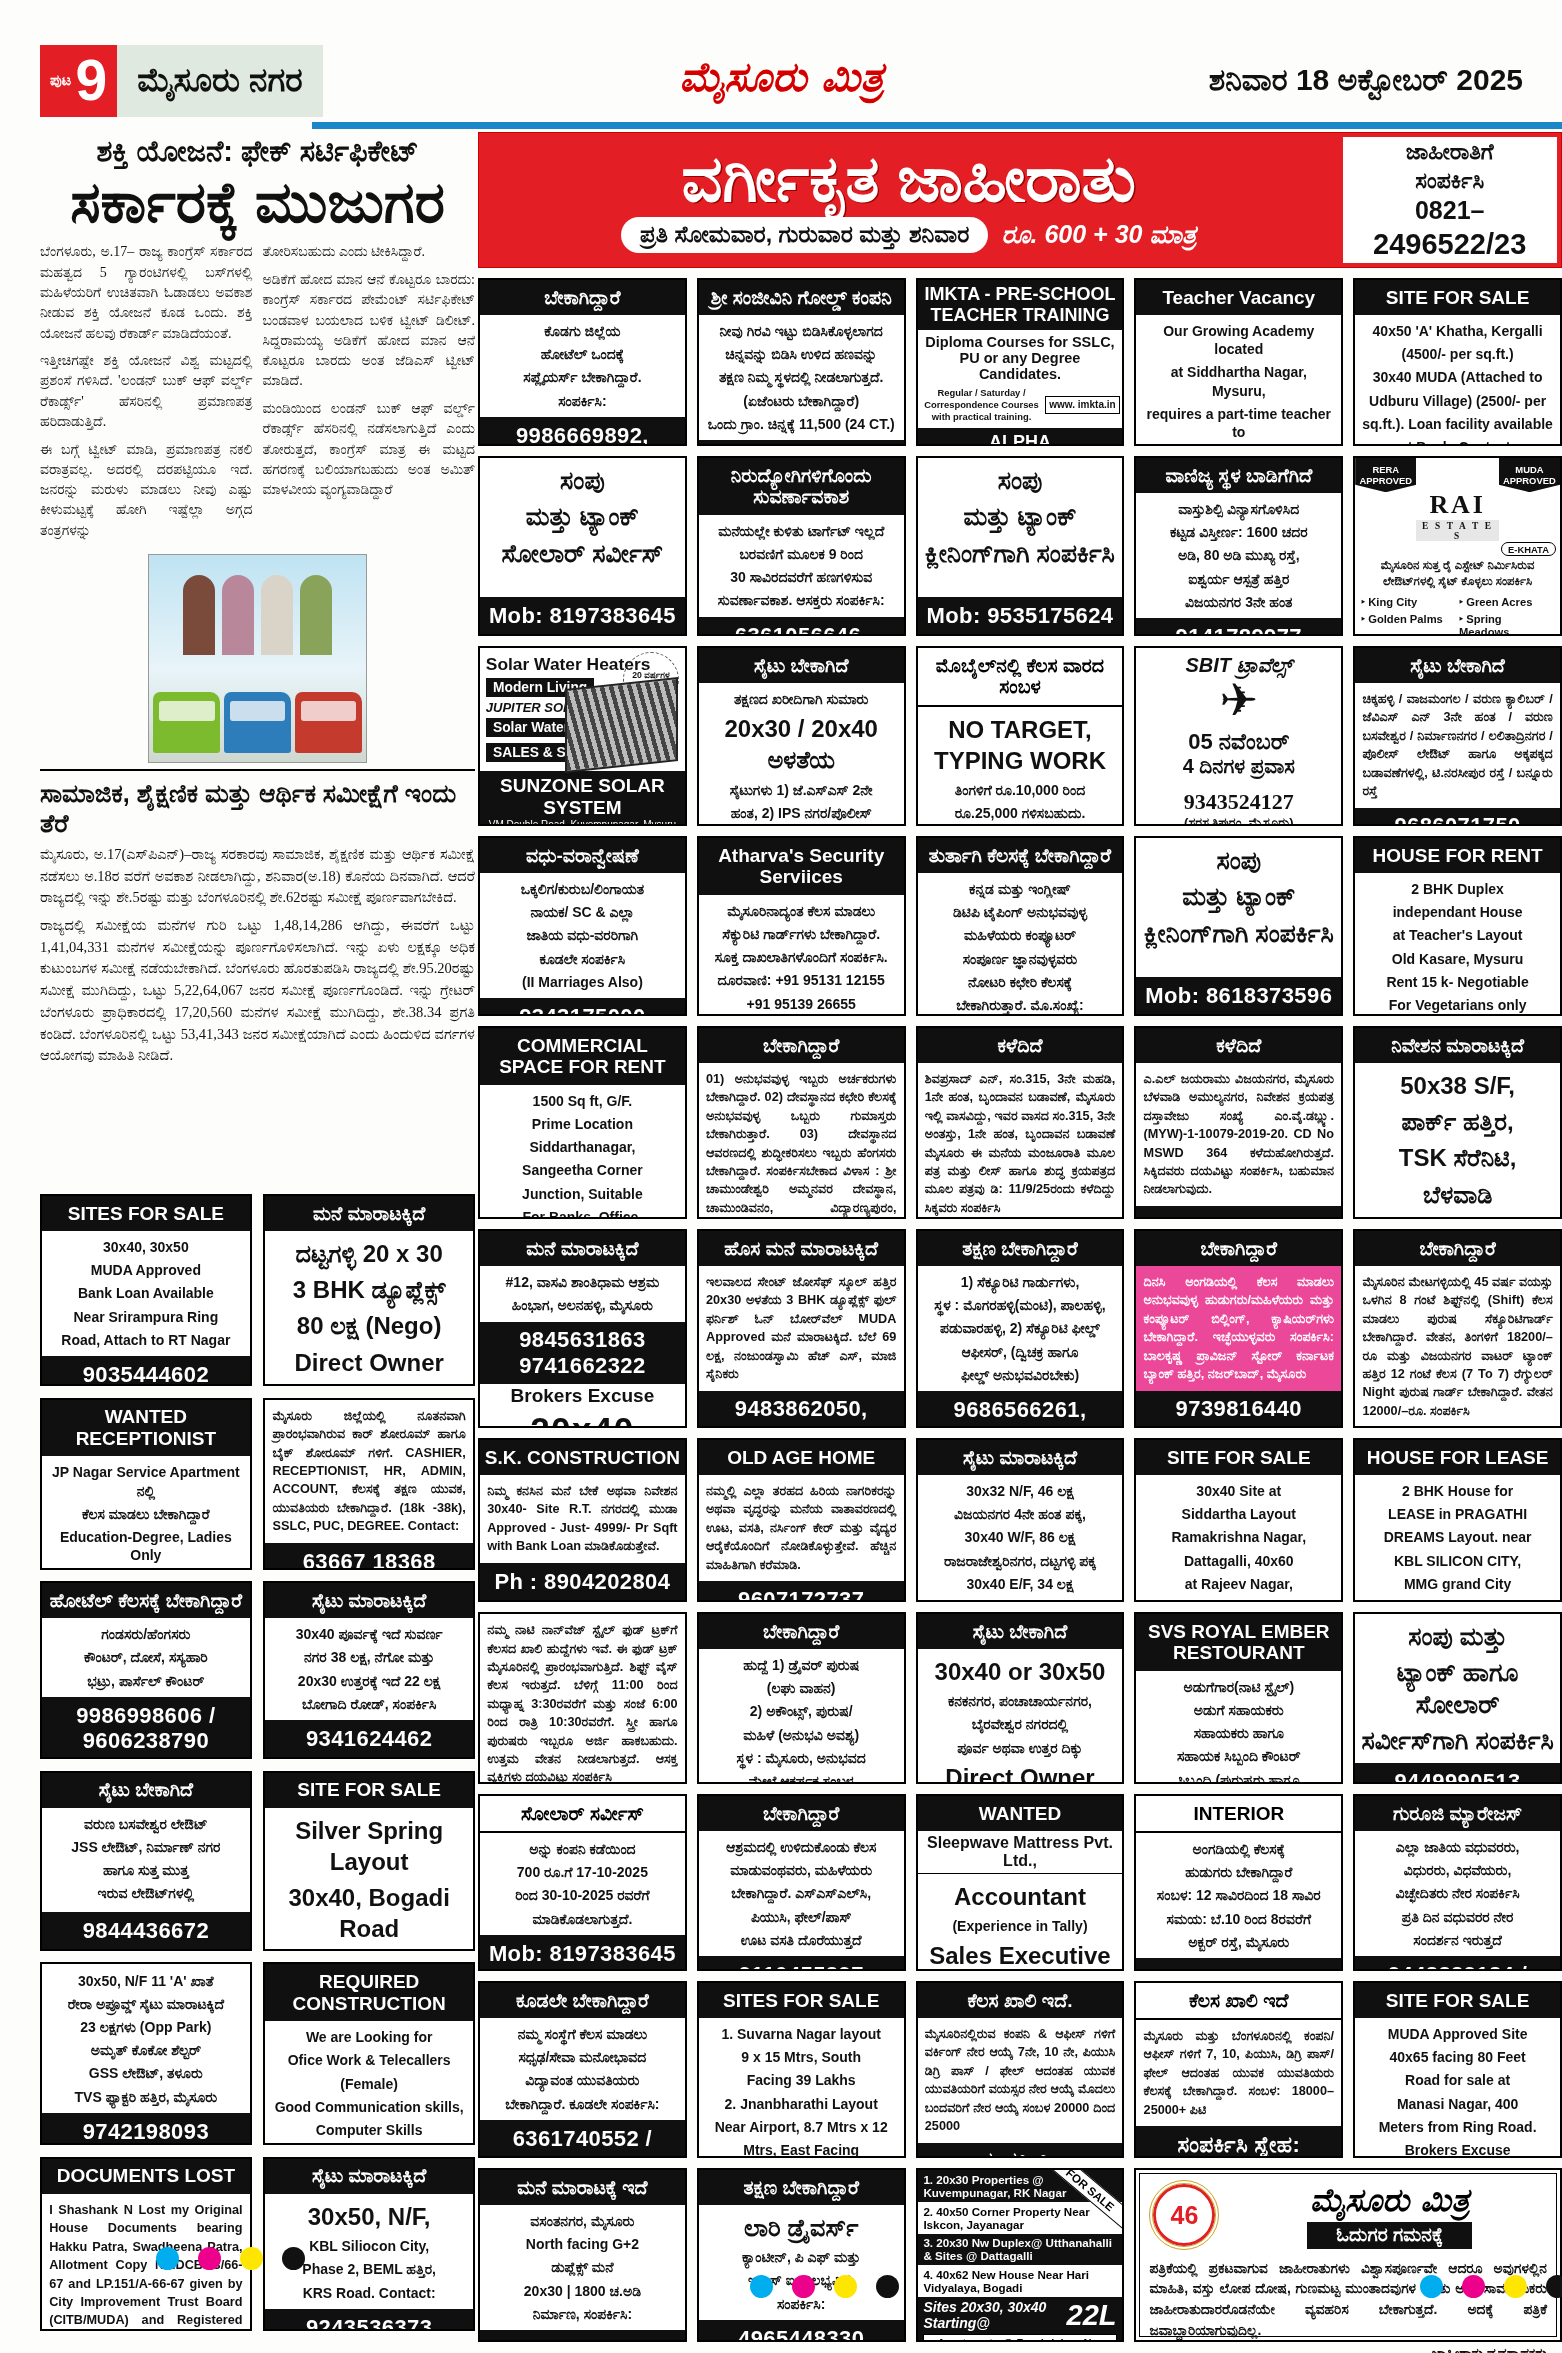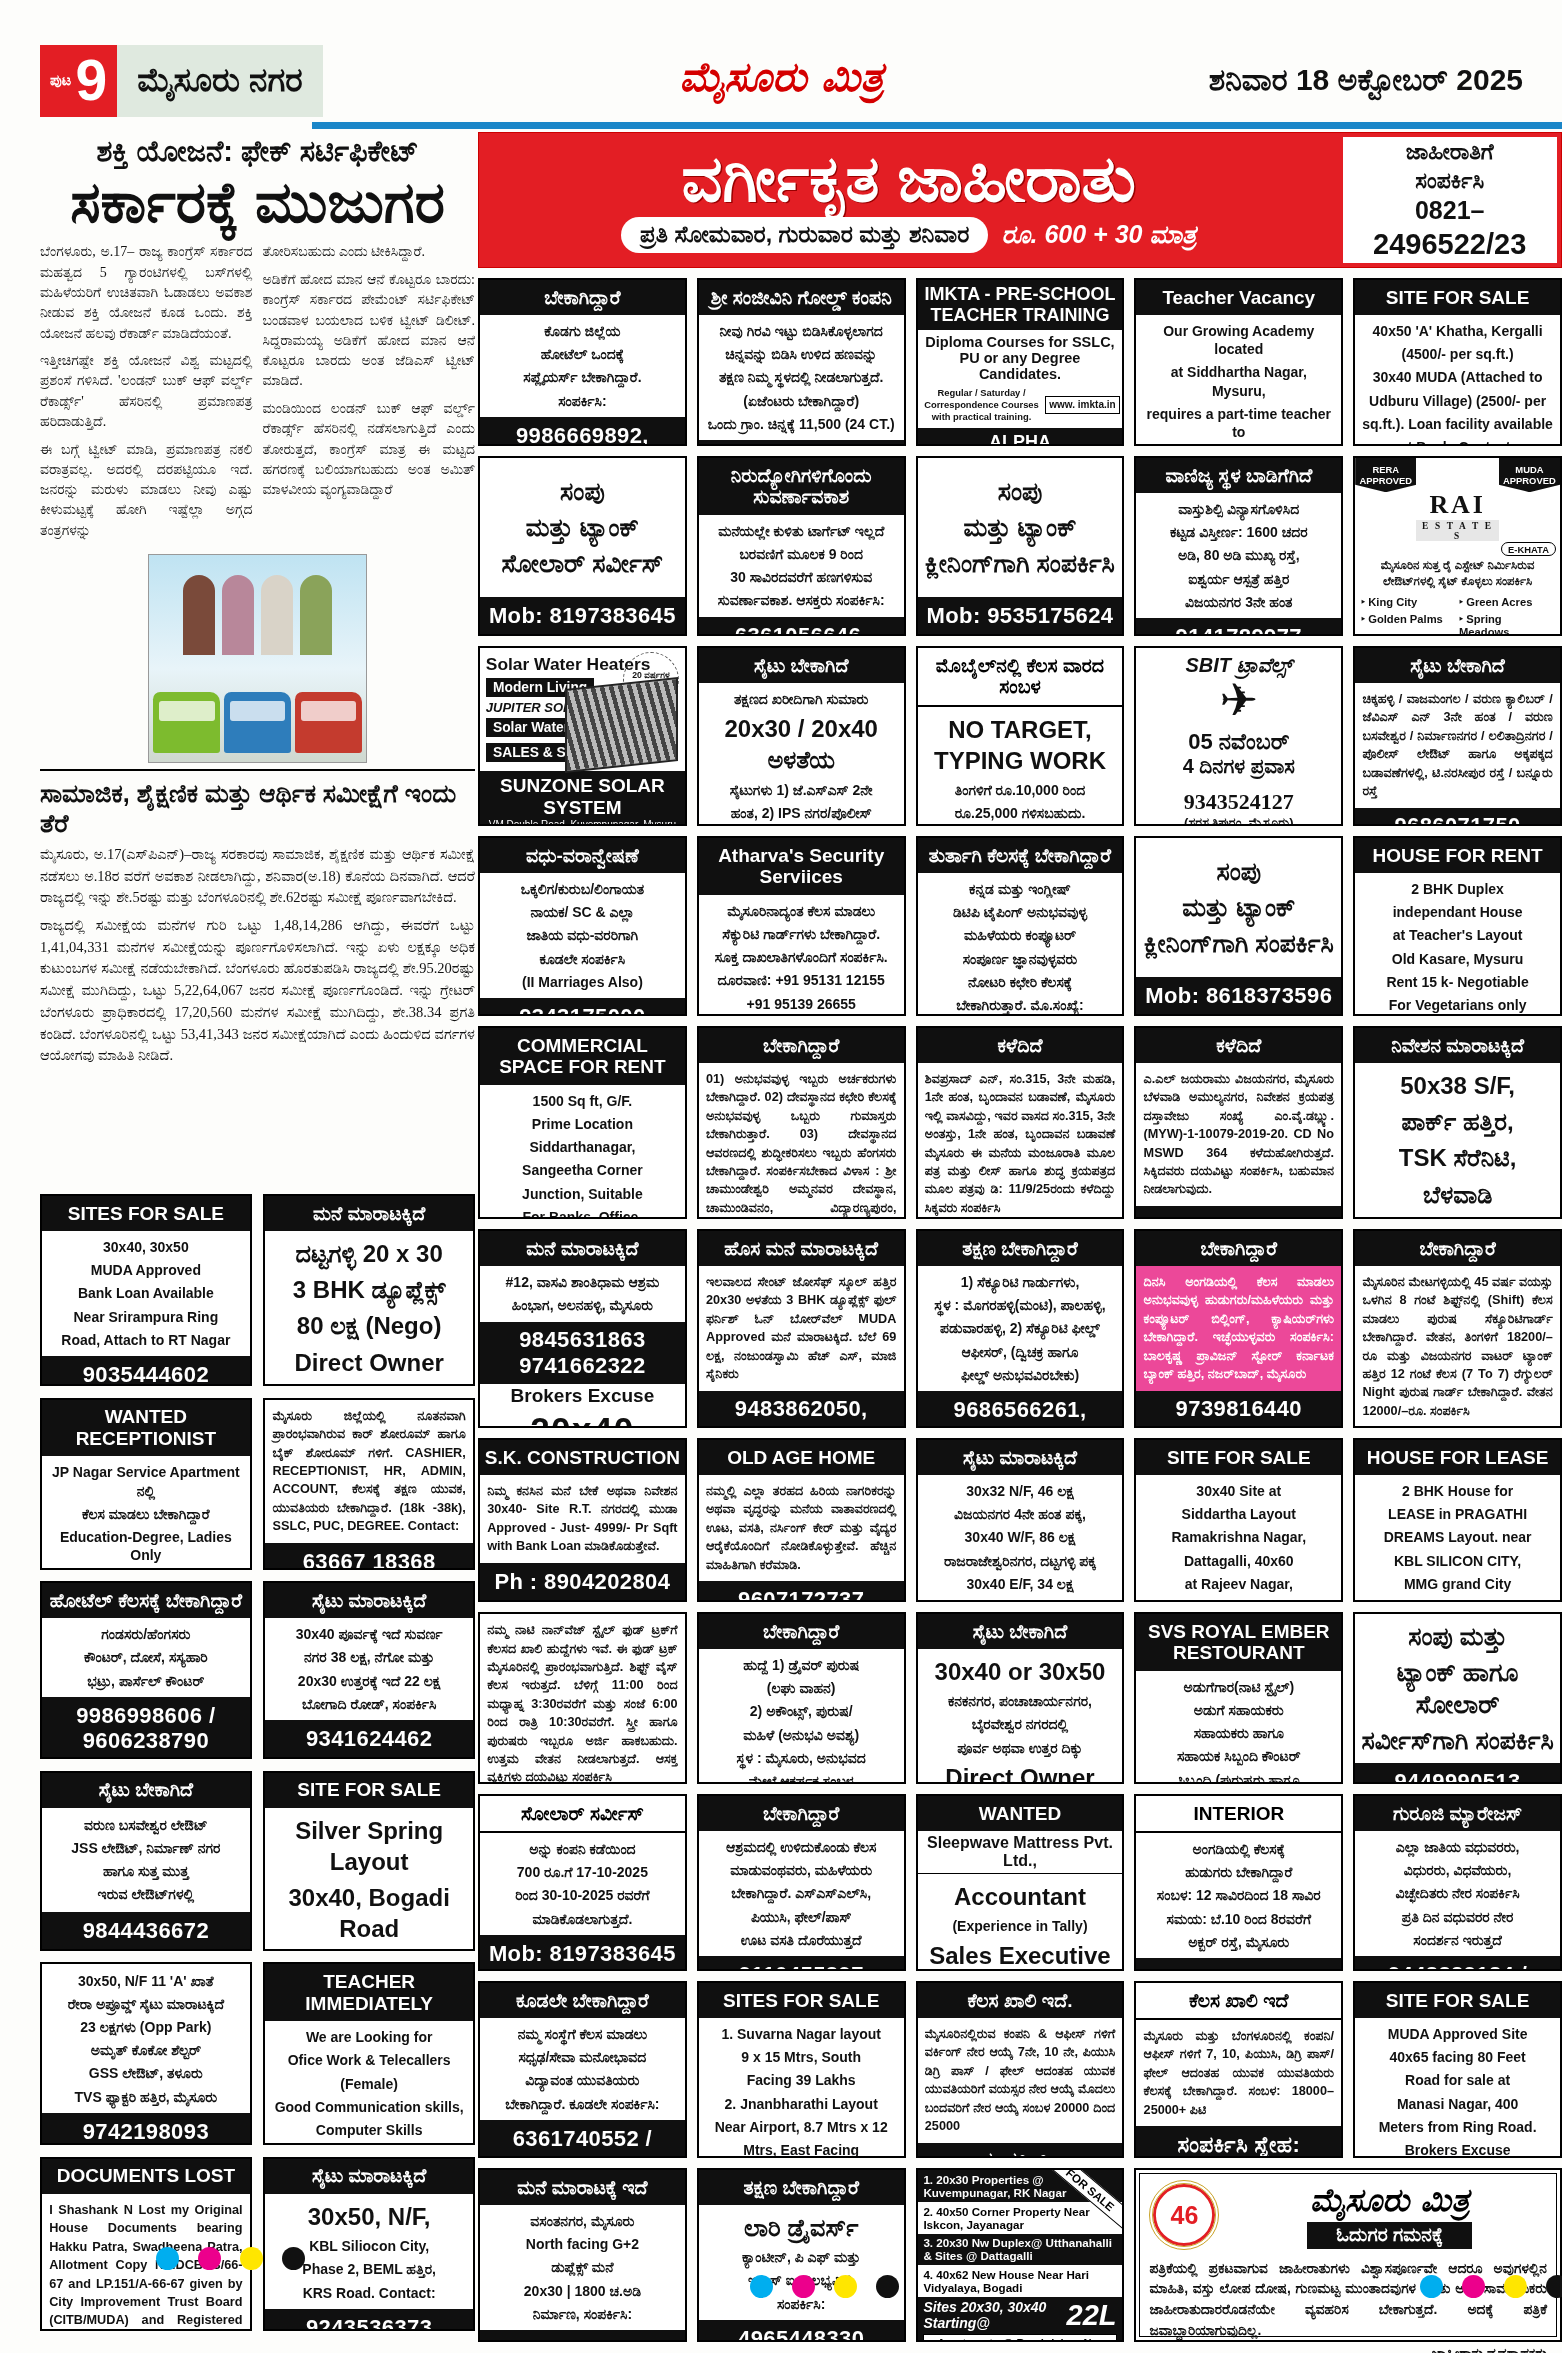--- a/index.html
+++ b/index.html
@@ -45,21 +45,21 @@
   .subhead{font-size:25px;font-weight:800;border-top:2.2px solid #000;padding-top:7.2px;margin-top:2.9px;line-height:1.2;}
   .body2{font-family:"Liberation Serif",serif;font-size:14.5px;line-height:1.5;text-align:justify;margin-top:5.8px;}
   .body2 p{margin:0 0 5.8px 0;}
   
   .ads{position:absolute;left:478px;top:278px;width:1084px;display:grid;grid-template-columns:repeat(5,1fr);gap:10px;}
   .lads{position:absolute;left:40px;top:1194px;width:435px;display:grid;grid-template-columns:1fr 1fr;gap:11.6px;}
   .ad{border:2.2px solid #000;background:#fff;display:flex;flex-direction:column;overflow:hidden;box-sizing:border-box;}
   .ad-title{background:#101010;color:#fff;text-align:center;font-weight:800;font-size:19px;line-height:1.15;padding:6.5px 2.9px;}
   .ad-title.plain{background:#fff;color:#000;border-bottom:2.2px solid #000;}
   .ad-sub{text-align:center;font-weight:800;font-size:16px;padding:2.9px 1.4px;border-bottom:1.4px solid #000;}
-  .ad-body{flex:1;display:flex;flex-direction:column;justify-content:center;gap:5px;padding:7.2px 5.8px;text-align:center;
+  .ad-body{flex:1;display:flex;flex-direction:column;gap:5px;padding:7.2px 5.8px;text-align:center;
            font-size:14px;font-weight:600;line-height:1.3;}
   .ad-body.dense{display:block;text-align:justify;font-size:12.7px;font-weight:600;line-height:1.45;padding:7.2px 7.2px;}
   .ad-body.bigbody div{font-size:25px;font-weight:800;line-height:1.25;}
   .ad-body .bigline{font-size:24px;font-weight:800;}
   .ad-body.inv{background:#ec4899;color:#fff;}
   .ad-phone{background:#101010;color:#fff;text-align:center;font-weight:800;font-size:22px;padding:5.8px 1.4px;line-height:1.15;letter-spacing:0.4px;}
   .ad-extra{text-align:center;font-weight:800;font-size:19px;padding:1.4px;}
   .ad-extra.huge{font-size:35px;letter-spacing:1.4px;}
   
   .imkta-bar{background:#101010;color:#fff;text-align:center;font-weight:800;font-size:18px;padding:4.3px 1.4px;line-height:1.15;}
@@ -275,21 +275,21 @@
           <div>23 ಲಕ್ಷಗಳು (Opp Park)</div>
           <div>ಅಮೃತ್ ಕೊಕೋ ಶೆಲ್ಟರ್</div>
           <div>GSS ಲೇಔಟ್, ತಳೂರು</div>
           <div>TVS ಫ್ಯಾಕ್ಟರಿ ಹತ್ತಿರ, ಮೈಸೂರು</div>
         </div>
         <div class="ad-phone">
           <div>9742198093</div>
         </div>
       </div>
       <div class="ad">
-        <div class="ad-title">TEACHER IMMEDIATELY</div>
+        <div class="ad-title">REQUIRED CONSTRUCTION</div>
         <div class="ad-body">
           <div>We are Looking for</div>
           <div>Ofice Work &amp; Telecallers</div>
           <div>(Female)</div>
           <div>Good Communication skills,</div>
           <div>Computer Skills</div>
         </div>
       </div>
       <div class="ad">
         <div class="ad-title">DOCUMENTS LOST</div>

